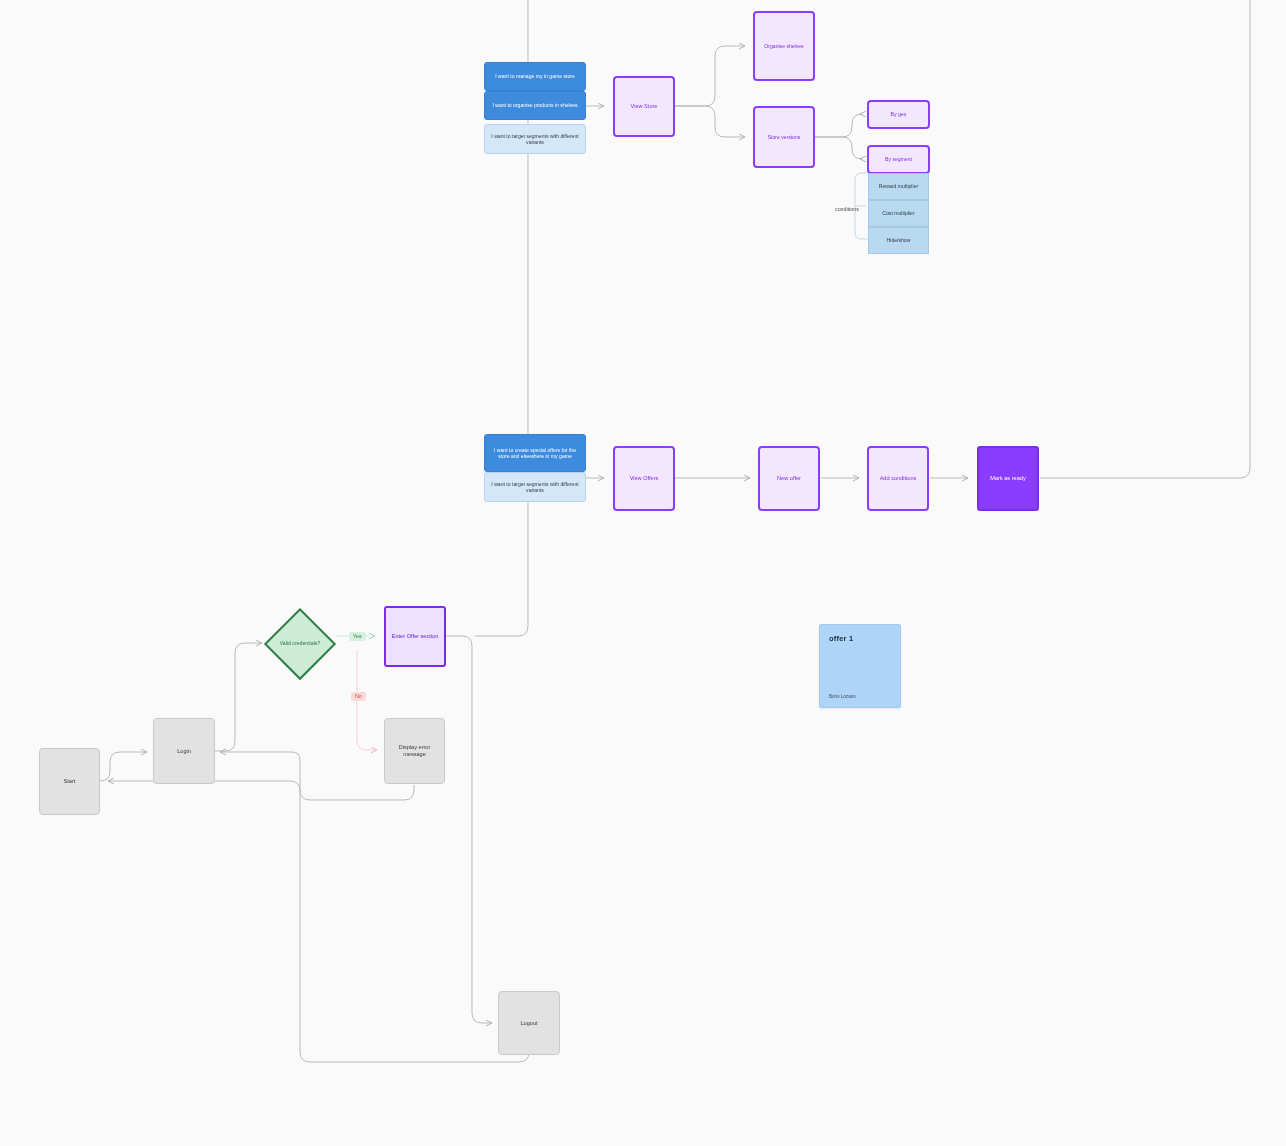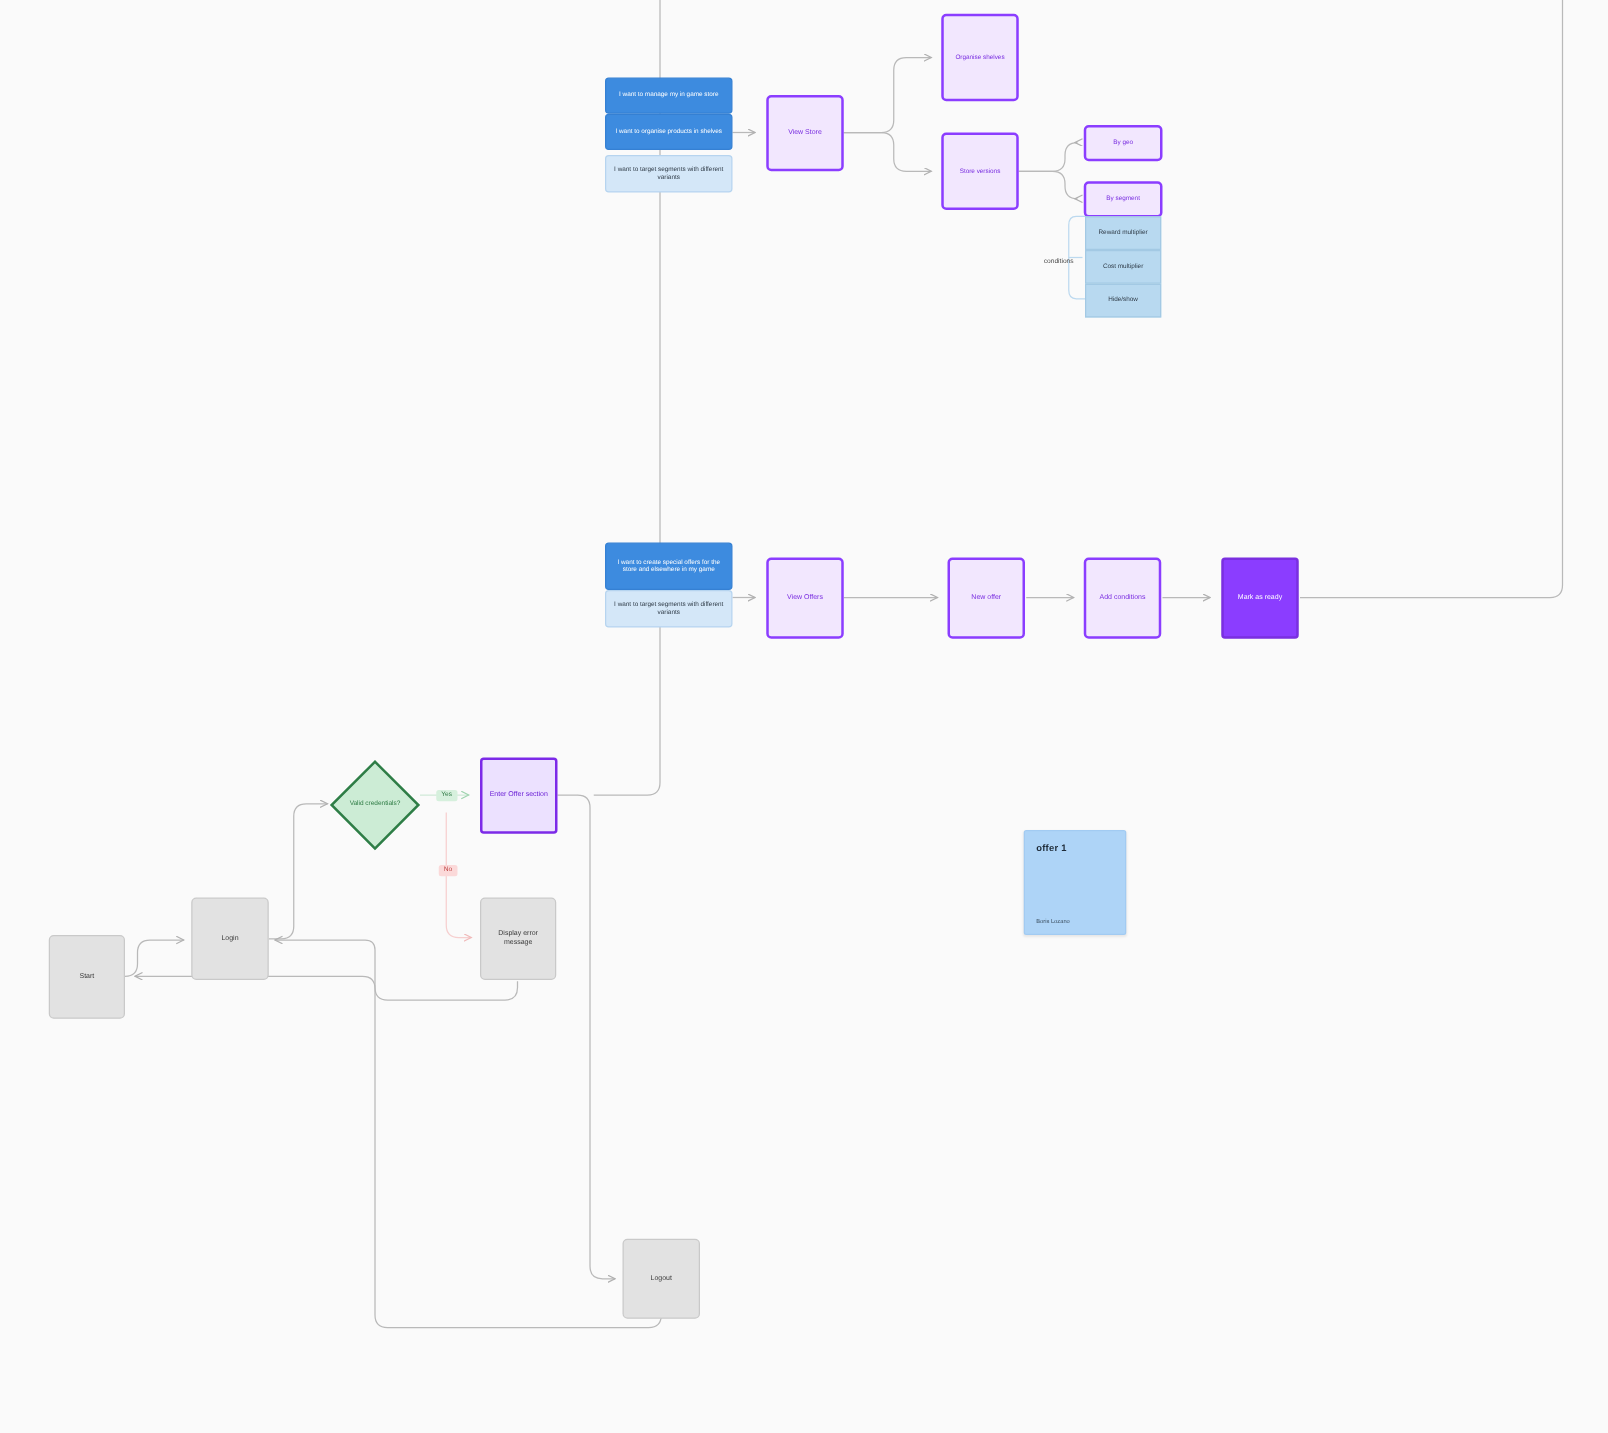--- a/index.html
+++ b/index.html
@@ -241,18 +241,18 @@
   <div class="edge-label lbl-yes" style="left:349px; top:632px;">Yes</div>
 
   <div class="edge-label lbl-no" style="left:351px; top:692px;">No</div>
 
   <div class="node t55" style="left:384px; top:606px; width:62px; height:61px; background:#ece1ff; border:2px solid #7c2ae8; border-radius:3px; color:#6d23d6;">Enter Offer section</div>
 
   <div class="node n-grey t55" style="left:384px; top:718px; width:61px; height:66px;">Display error message</div>
 
   <div class="node n-grey t55" style="left:498px; top:991px; width:62px; height:64px;">Logout</div>
 
-  <div class="node n-sticky" style="left:819px; top:664px; width:82px; height:84px;">
+  <div class="node n-sticky" style="left:819px; top:624px; width:82px; height:84px;">
     <div class="sticky-title">offer 1</div>
     <div class="sticky-author">Boris Lozano</div>
   </div>
 
 </div>
 
 </body></html>

